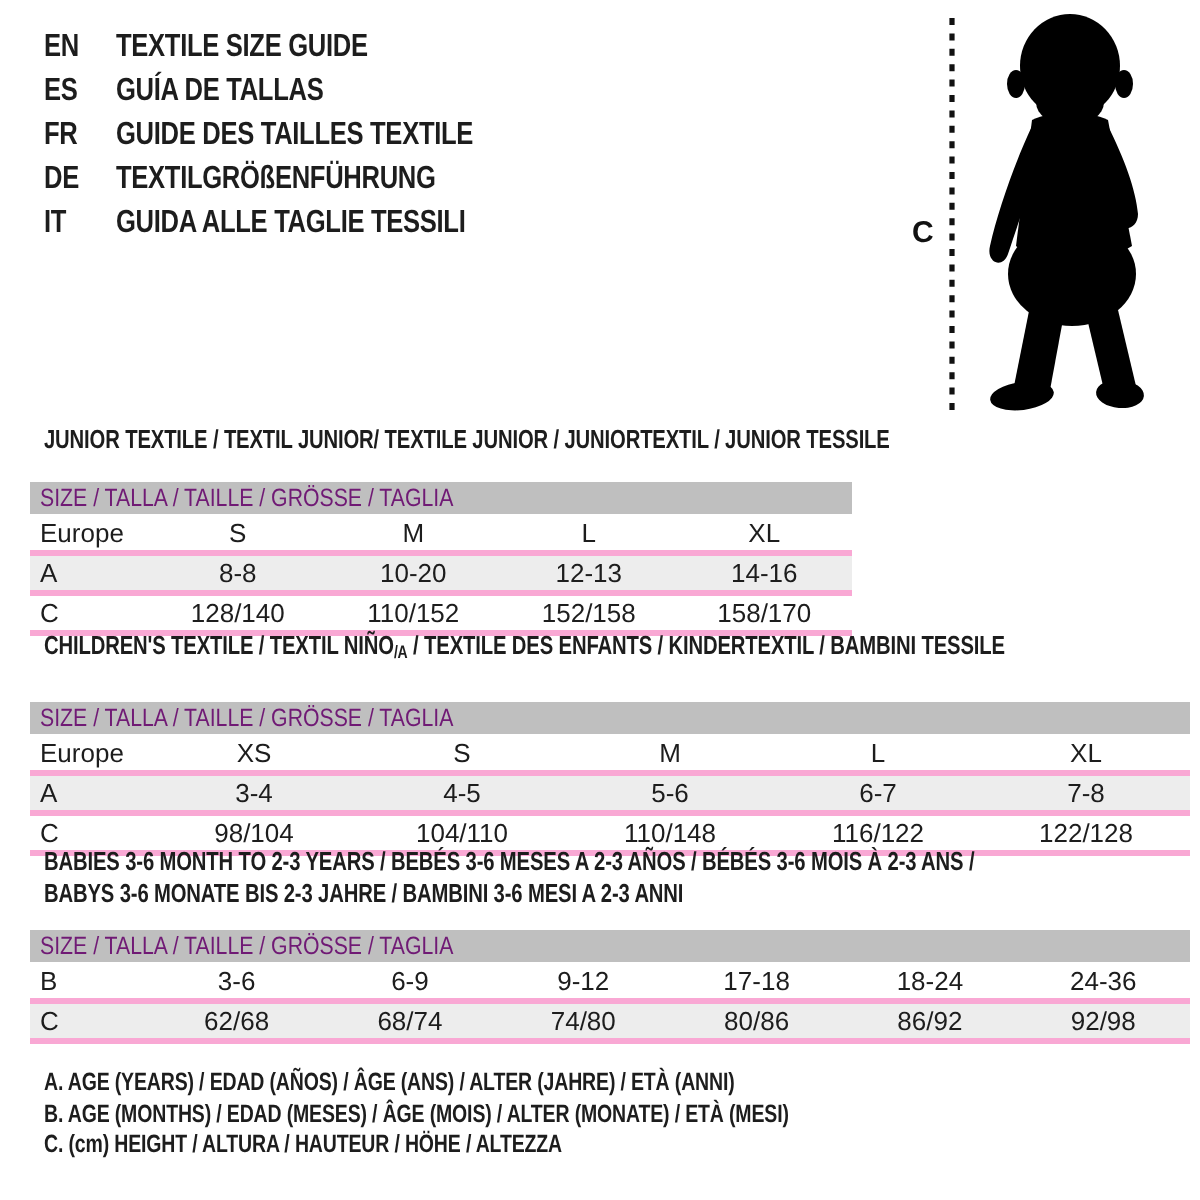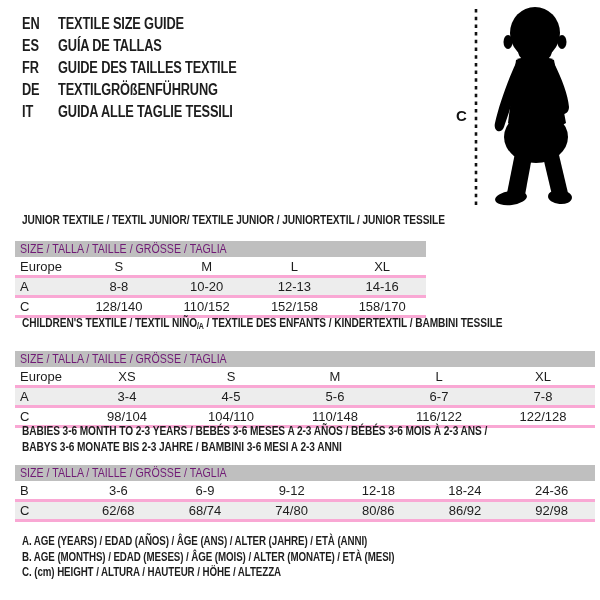--- a/index.html
+++ b/index.html
@@ -191,21 +191,21 @@
           <col>
           <col>
           <col>
         </colgroup>
         <tbody>
           <tr>
             <td class="lbl">B</td>
             <td>3-6</td>
             <td>6-9</td>
             <td>9-12</td>
-            <td>12-18</td>
+            <td>17-18</td>
             <td>18-24</td>
             <td>24-36</td>
           </tr>
           <tr class="shaded">
             <td class="lbl">C</td>
             <td>62/68</td>
             <td>68/74</td>
             <td>74/80</td>
             <td>80/86</td>
             <td>86/92</td>

